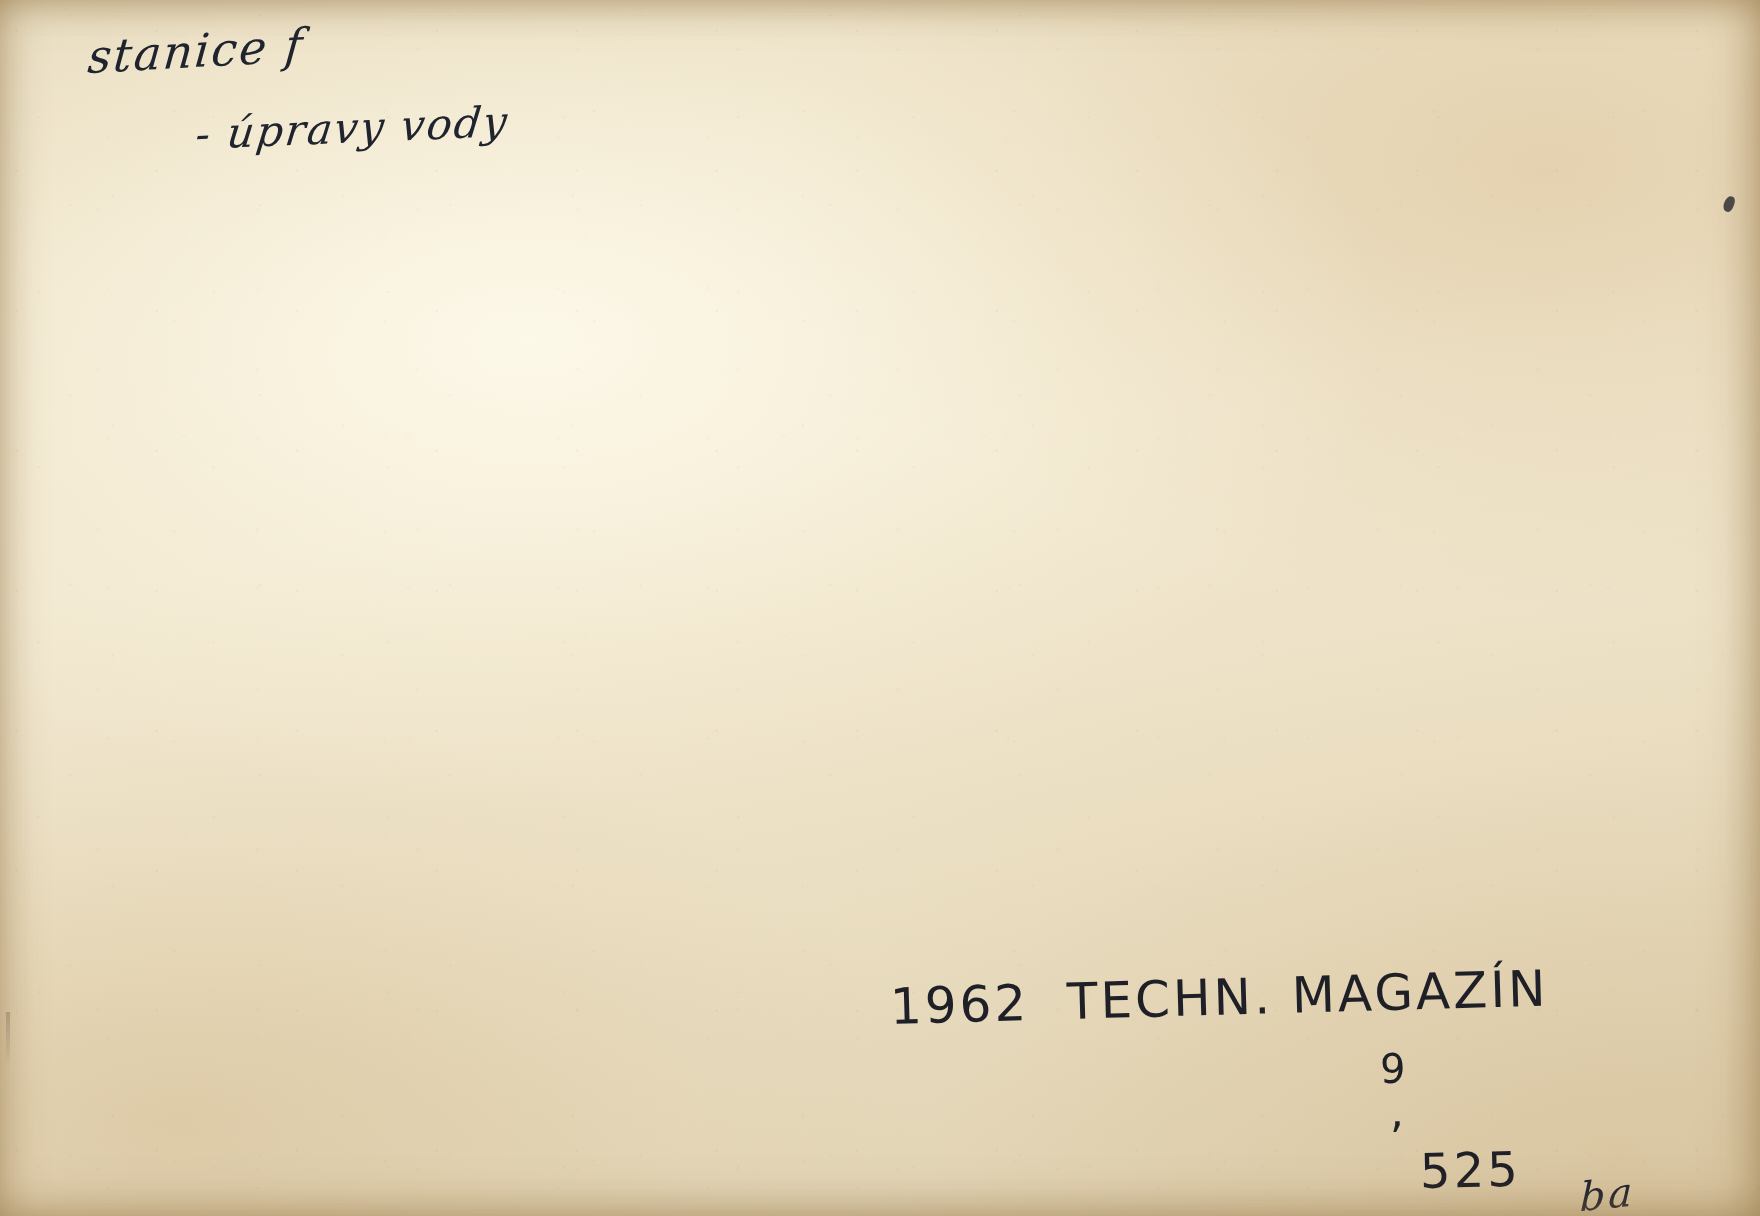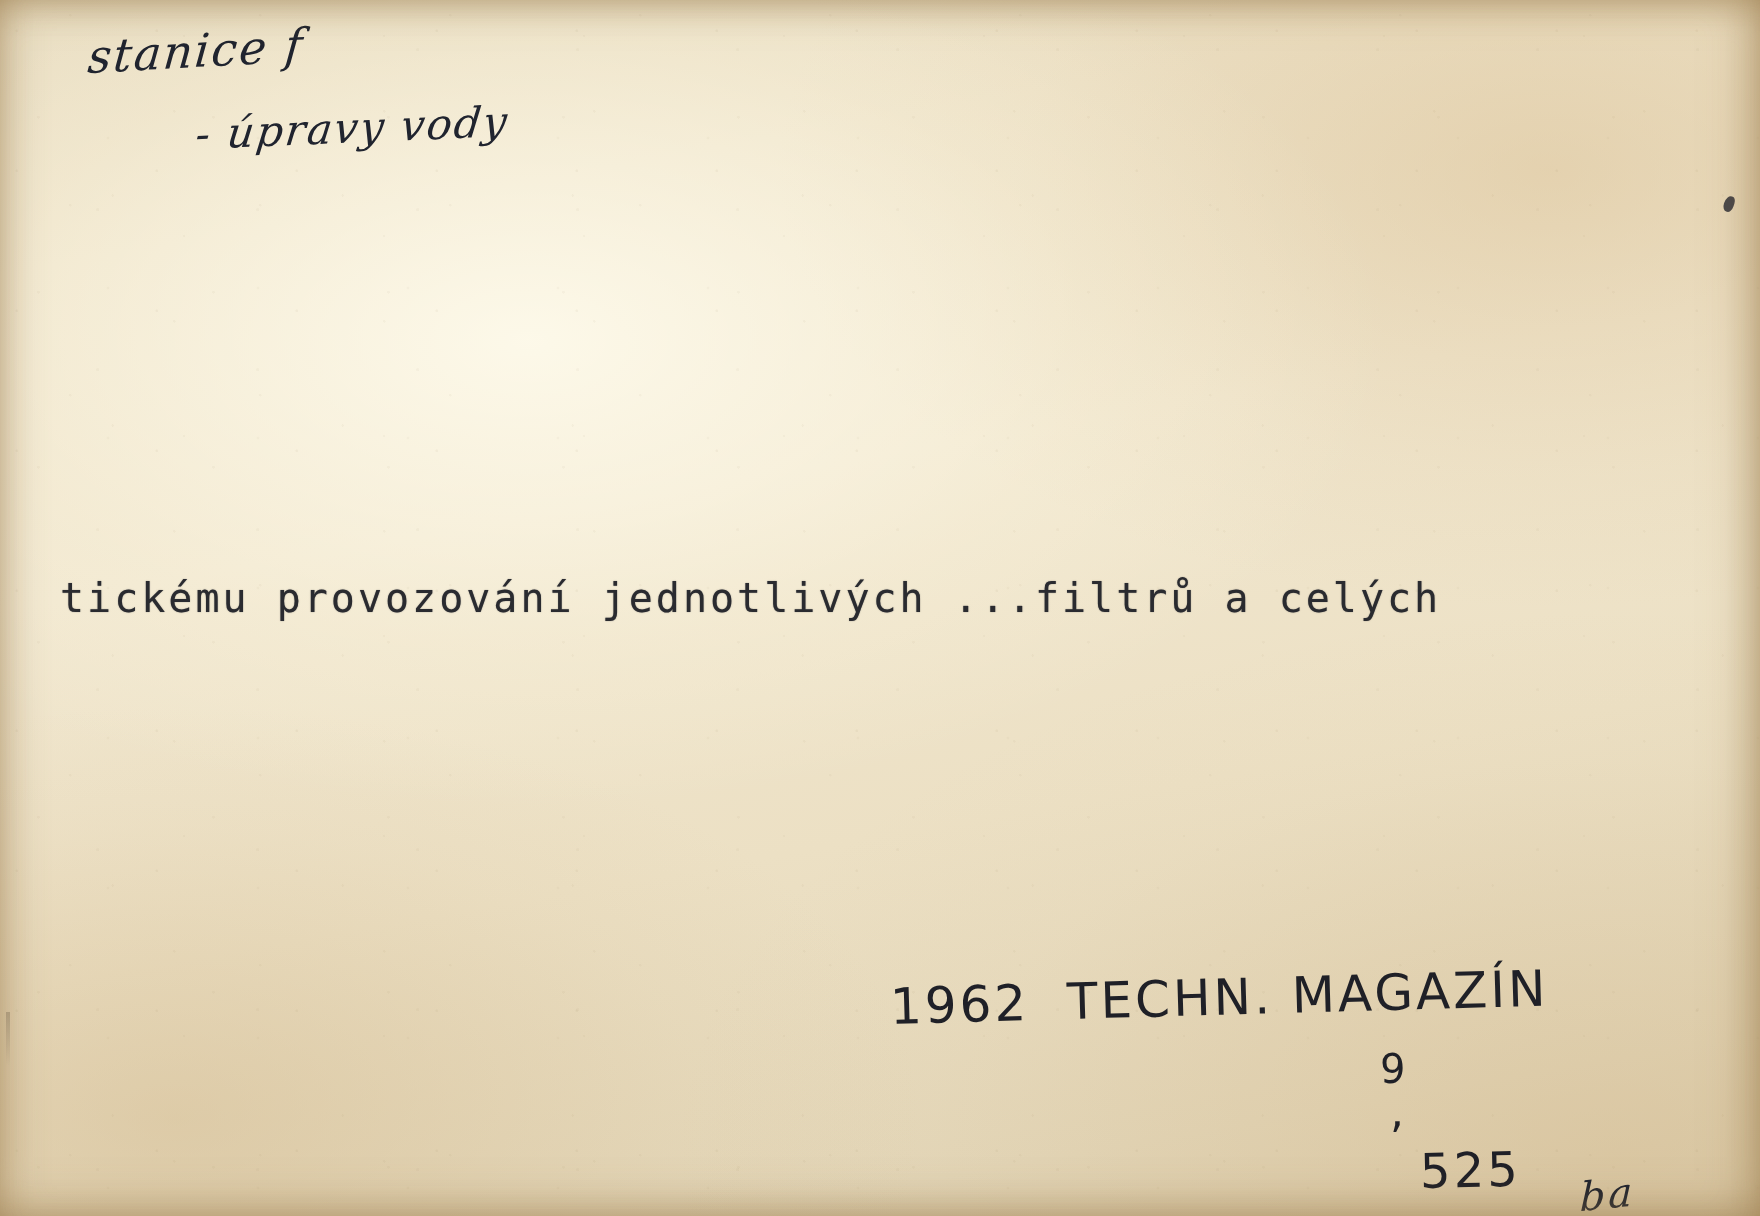--- a/index.html
+++ b/index.html
@@ -178,21 +178,20 @@
 <div id="card">
 
   <div id="grain"></div>
 
   <div id="handwriting">
     <div class="hw-line1">stanice f</div>
     <div class="hw-line2">- úpravy vody</div>
   </div>
 
   <div id="body-text">
-    <div class="tline">tickému provozování jednotlivých ...filtrů a celých</div>
     
     
   </div>
 
   <div id="stamp">
     <div class="stamp-main"><span>1962</span>&nbsp;&nbsp;<span>TECHN. MAGAZÍN</span></div>
     <div class="stamp-issue">9</div>
     <div class="stamp-comma">,</div>
     <div class="stamp-page">525</div>
     <div class="stamp-initials">ba</div>

